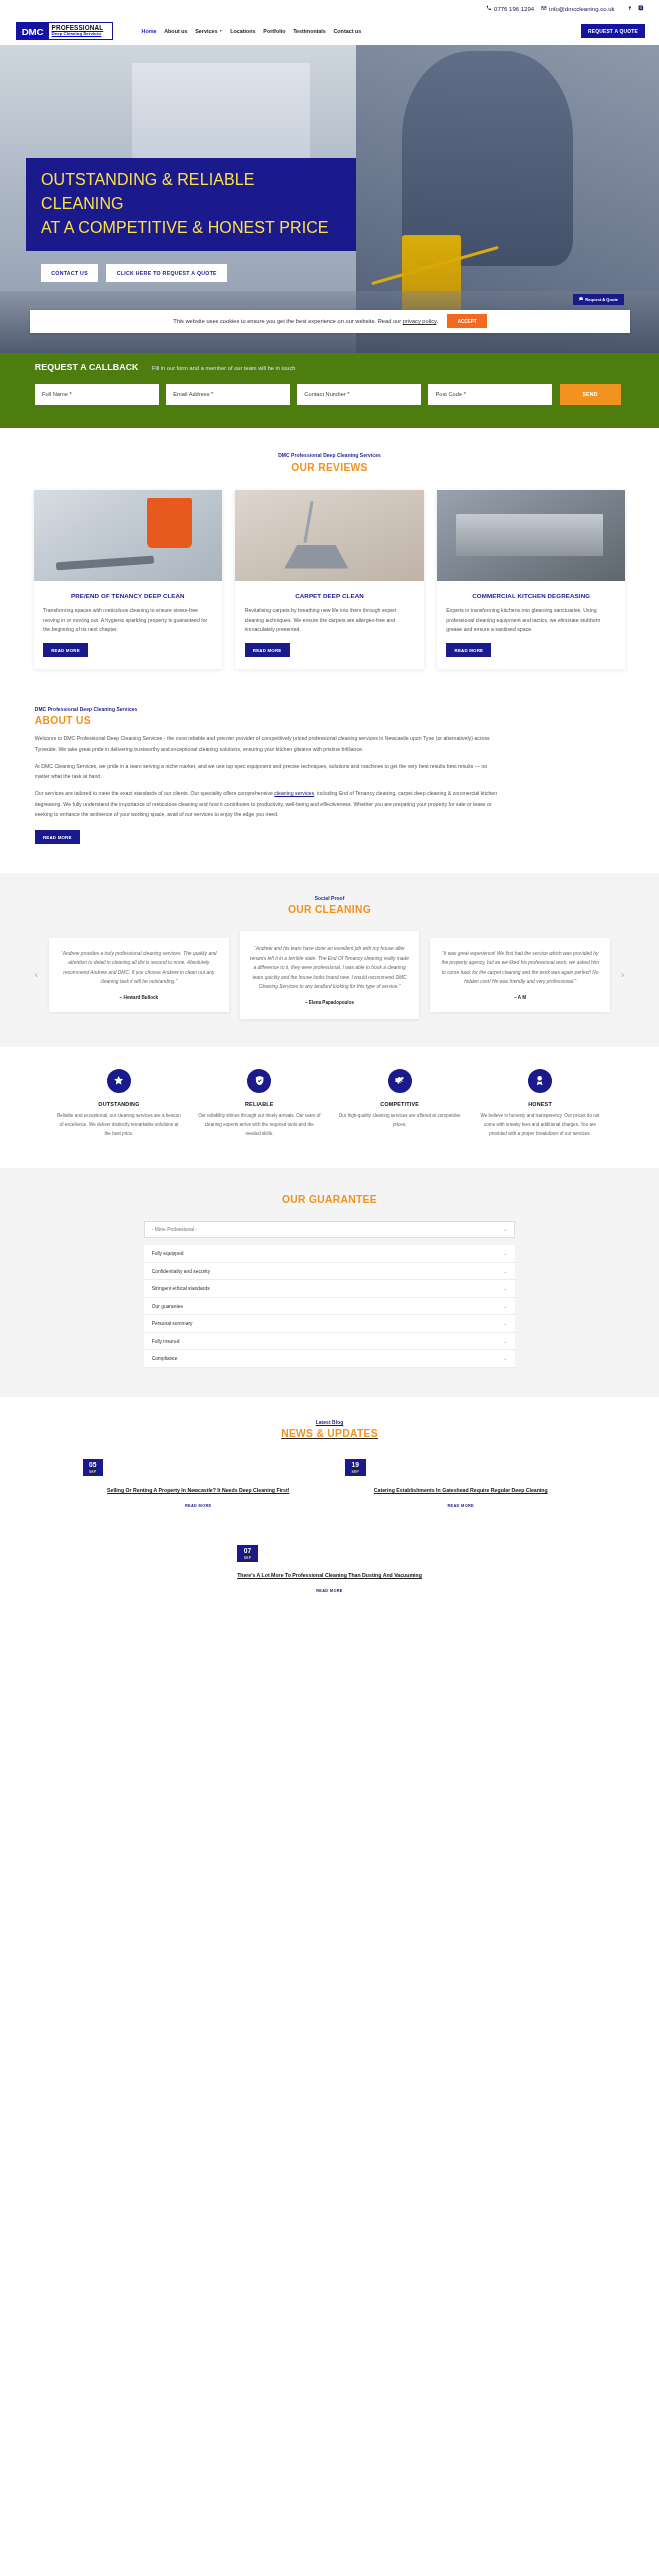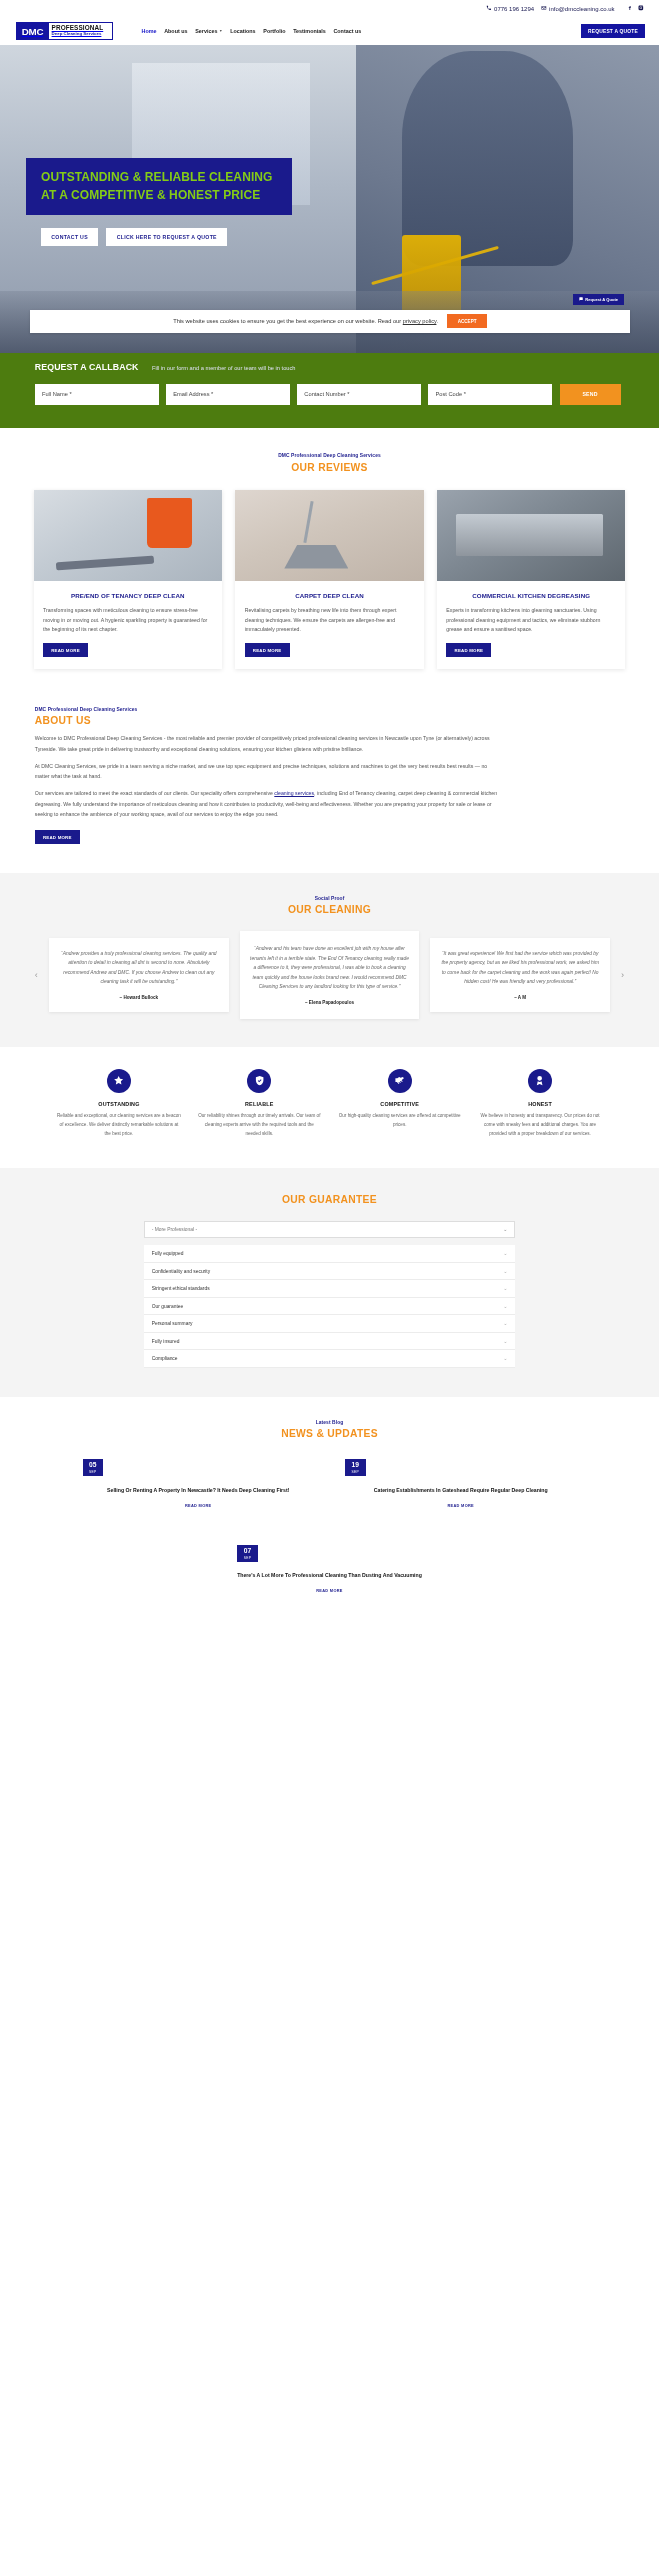--- a/index.html
+++ b/index.html
@@ -119,21 +119,21 @@
     opacity:.55;
   }
   .hero-content { position: relative; z-index: 3; padding-top: 113px; }
   .hero-band {
     background: #1a1a8c;
     display: inline-block;
     padding: 10.3px 19.6px 11.3px 15.5px;
     max-width: 330px;
   }
   .hero-band h1 {
-    color:#84cc16; font-size: 12px; font-weight: 700; line-height: 1.5; letter-spacing: 0.1px;
+    color:#fde047; font-size: 16px; font-weight: 400; line-height: 1.5; letter-spacing: 0.1px;
   }
   .hero-btns { margin-top: 13.4px; margin-left: 15.5px; display: flex; gap: 8.2px; }
   .hero-btns .hb {
     background: #fff; color: #1a1a8c; font-size: 5.2px; font-weight: 700;
     padding: 5.7px 10.3px; border: none; letter-spacing: 0.3px; cursor: pointer;
   }
 
   
   .cookiebar {
     position: relative;
@@ -254,21 +254,21 @@
   }
   .gu-list { width: 371px; margin: 7.2px auto 0; }
   .gu-item {
     background:#fff; border-bottom: 0.5px solid #ececec; height: 17.5px;
     display:flex; align-items:center; justify-content:space-between; padding: 0 7.7px;
     font-size: 4.9px; color:#333; cursor:pointer;
   }
   .gu-item .chev { color:#999; font-size: 4.6px; }
 
   
-  .blog { padding: 23px 0 31px; }
+  .blog { padding: 23px 0 31px; text-decoration: underline; }
   .blog-grid { display:grid; grid-template-columns: repeat(2, 1fr); gap: 20.6px 31px; margin-top: 19.6px; padding: 0 57px; }
   .blog-card { text-align:center; }
   .blog-date {
     width: 20.6px; background:#1a1a8c; color:#fff; text-align:center;
     padding: 3.1px 0 2.6px; margin-bottom: 9.3px;
   }
   .blog-date .d { font-size: 6.7px; font-weight:700; line-height:1; }
   .blog-date .m { font-size: 3.3px; letter-spacing:0.3px; margin-top:1px; }
   .blog-card h3 { font-size: 5.2px; color:#111; font-weight:700; line-height: 1.9; }
   .blog-more { font-size: 3.9px; font-weight:700; color:#1a1a8c; letter-spacing:0.3px; margin-top: 7.2px; display:inline-block; text-decoration:none;}

